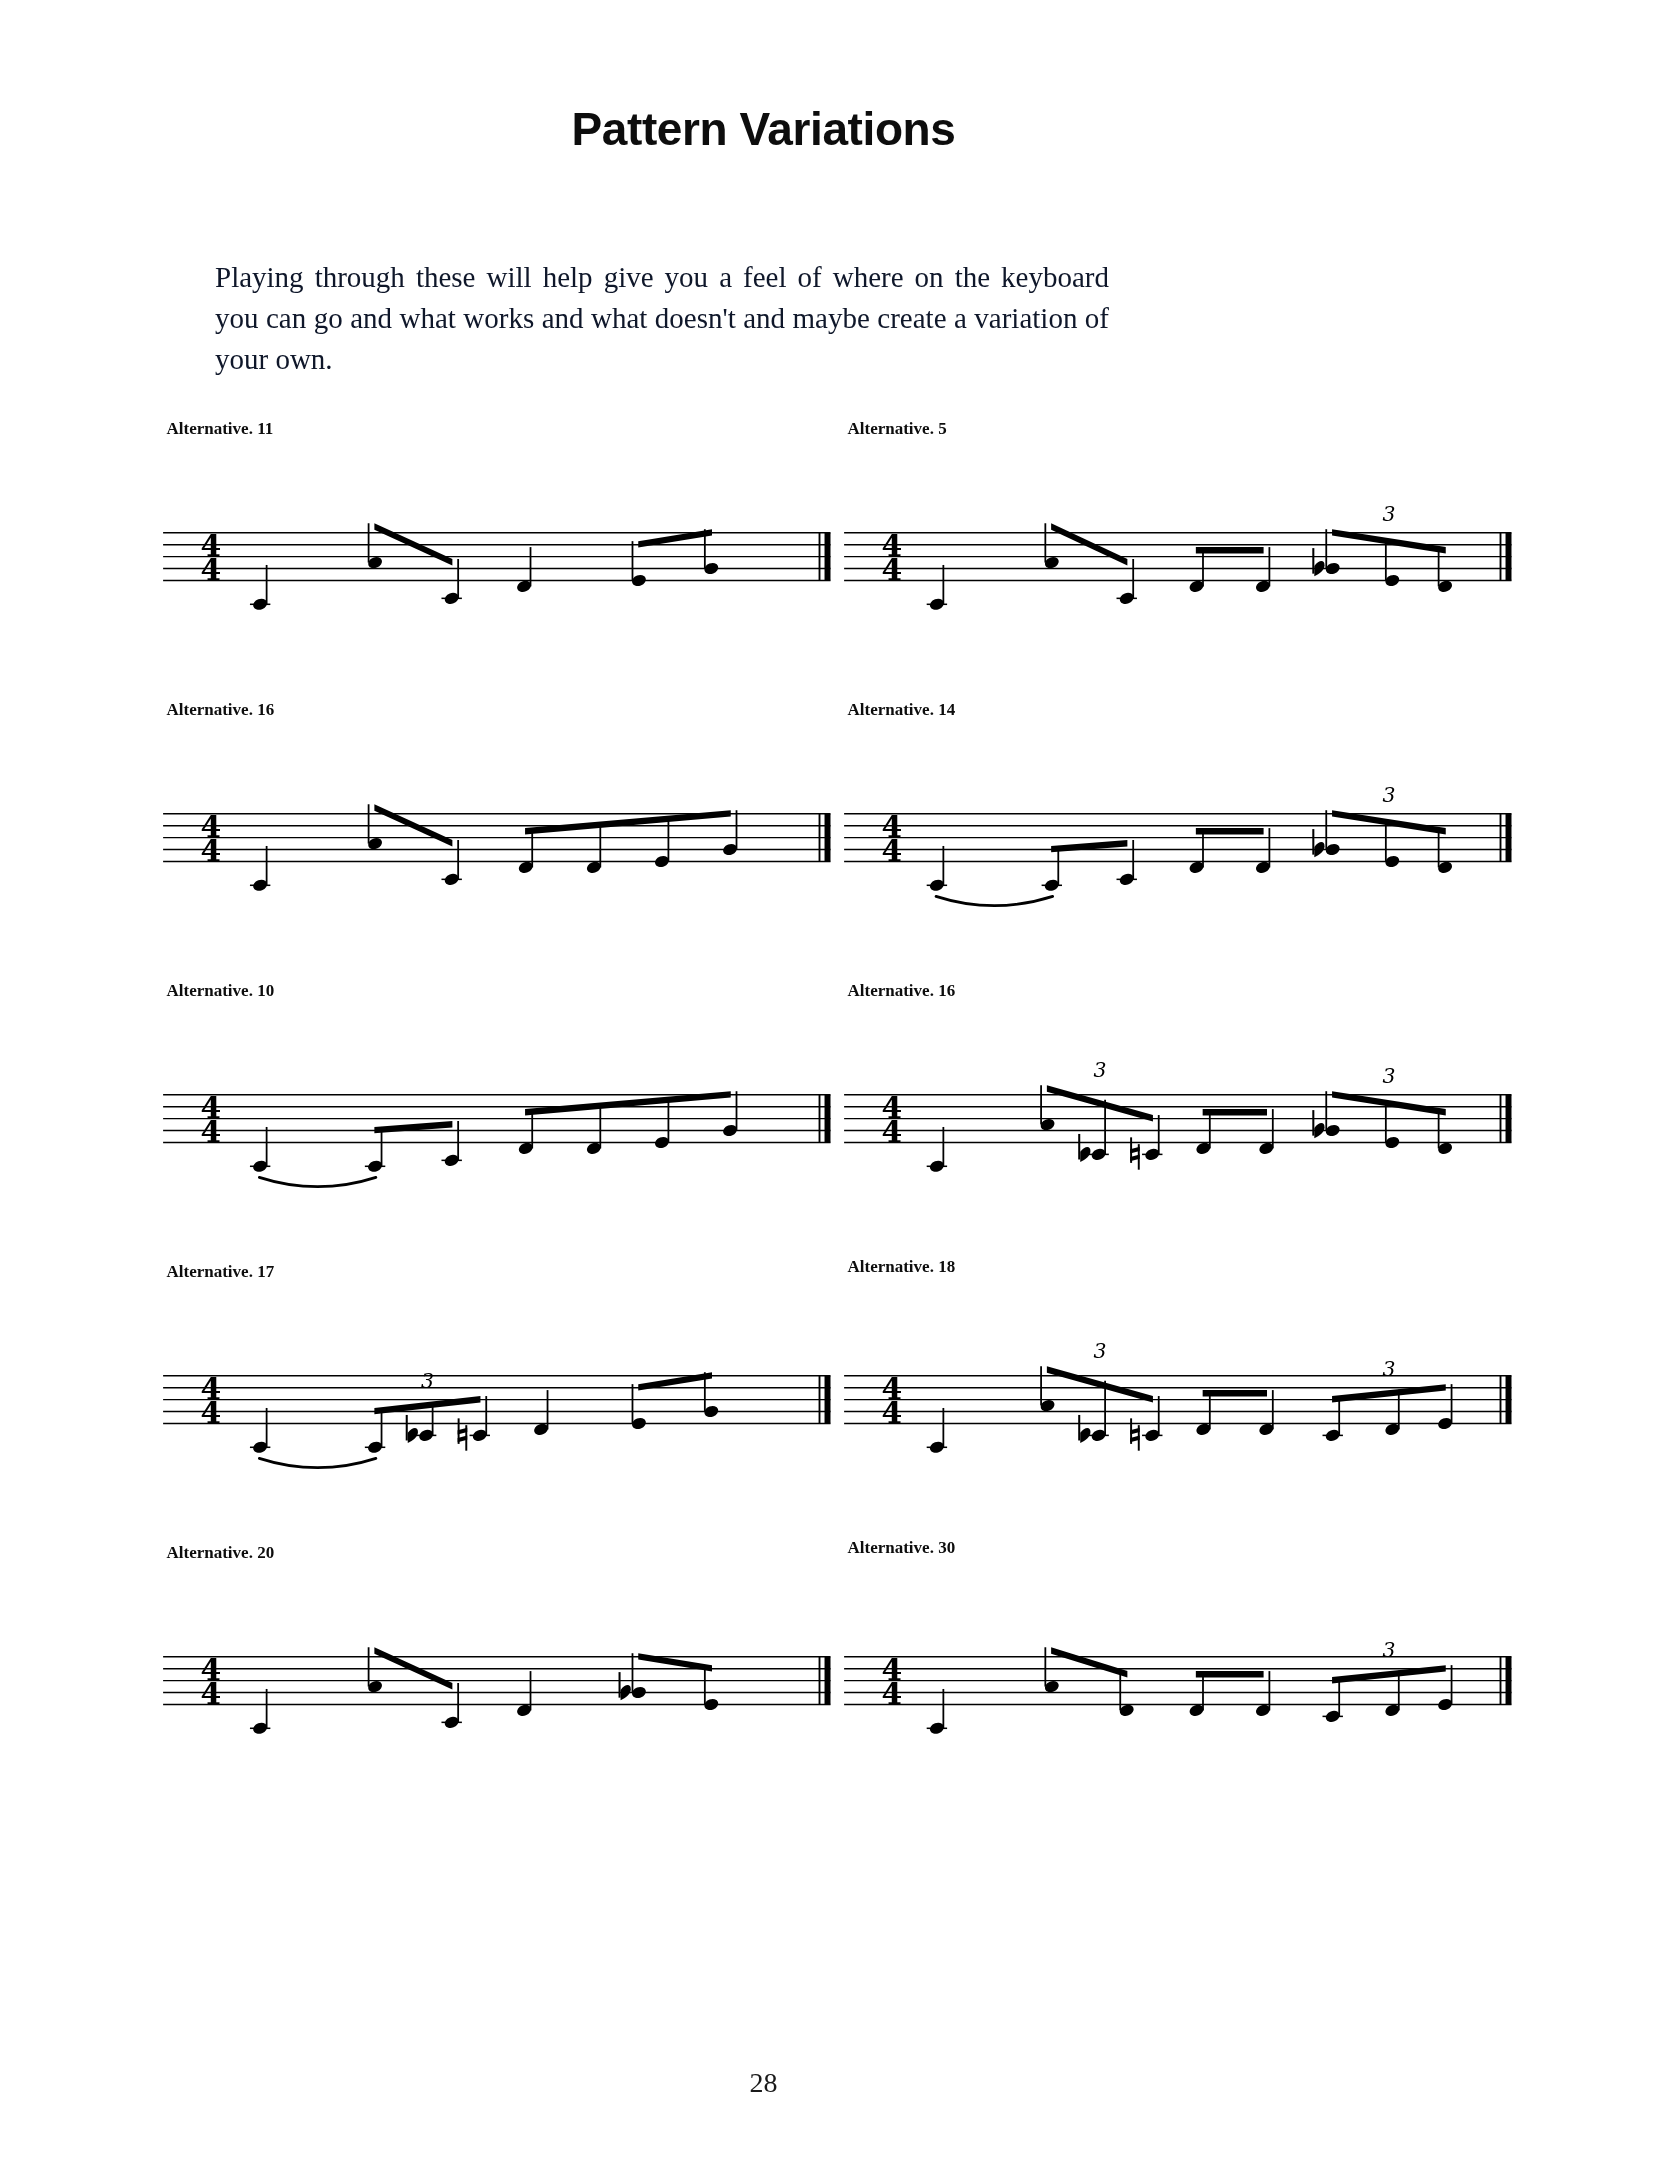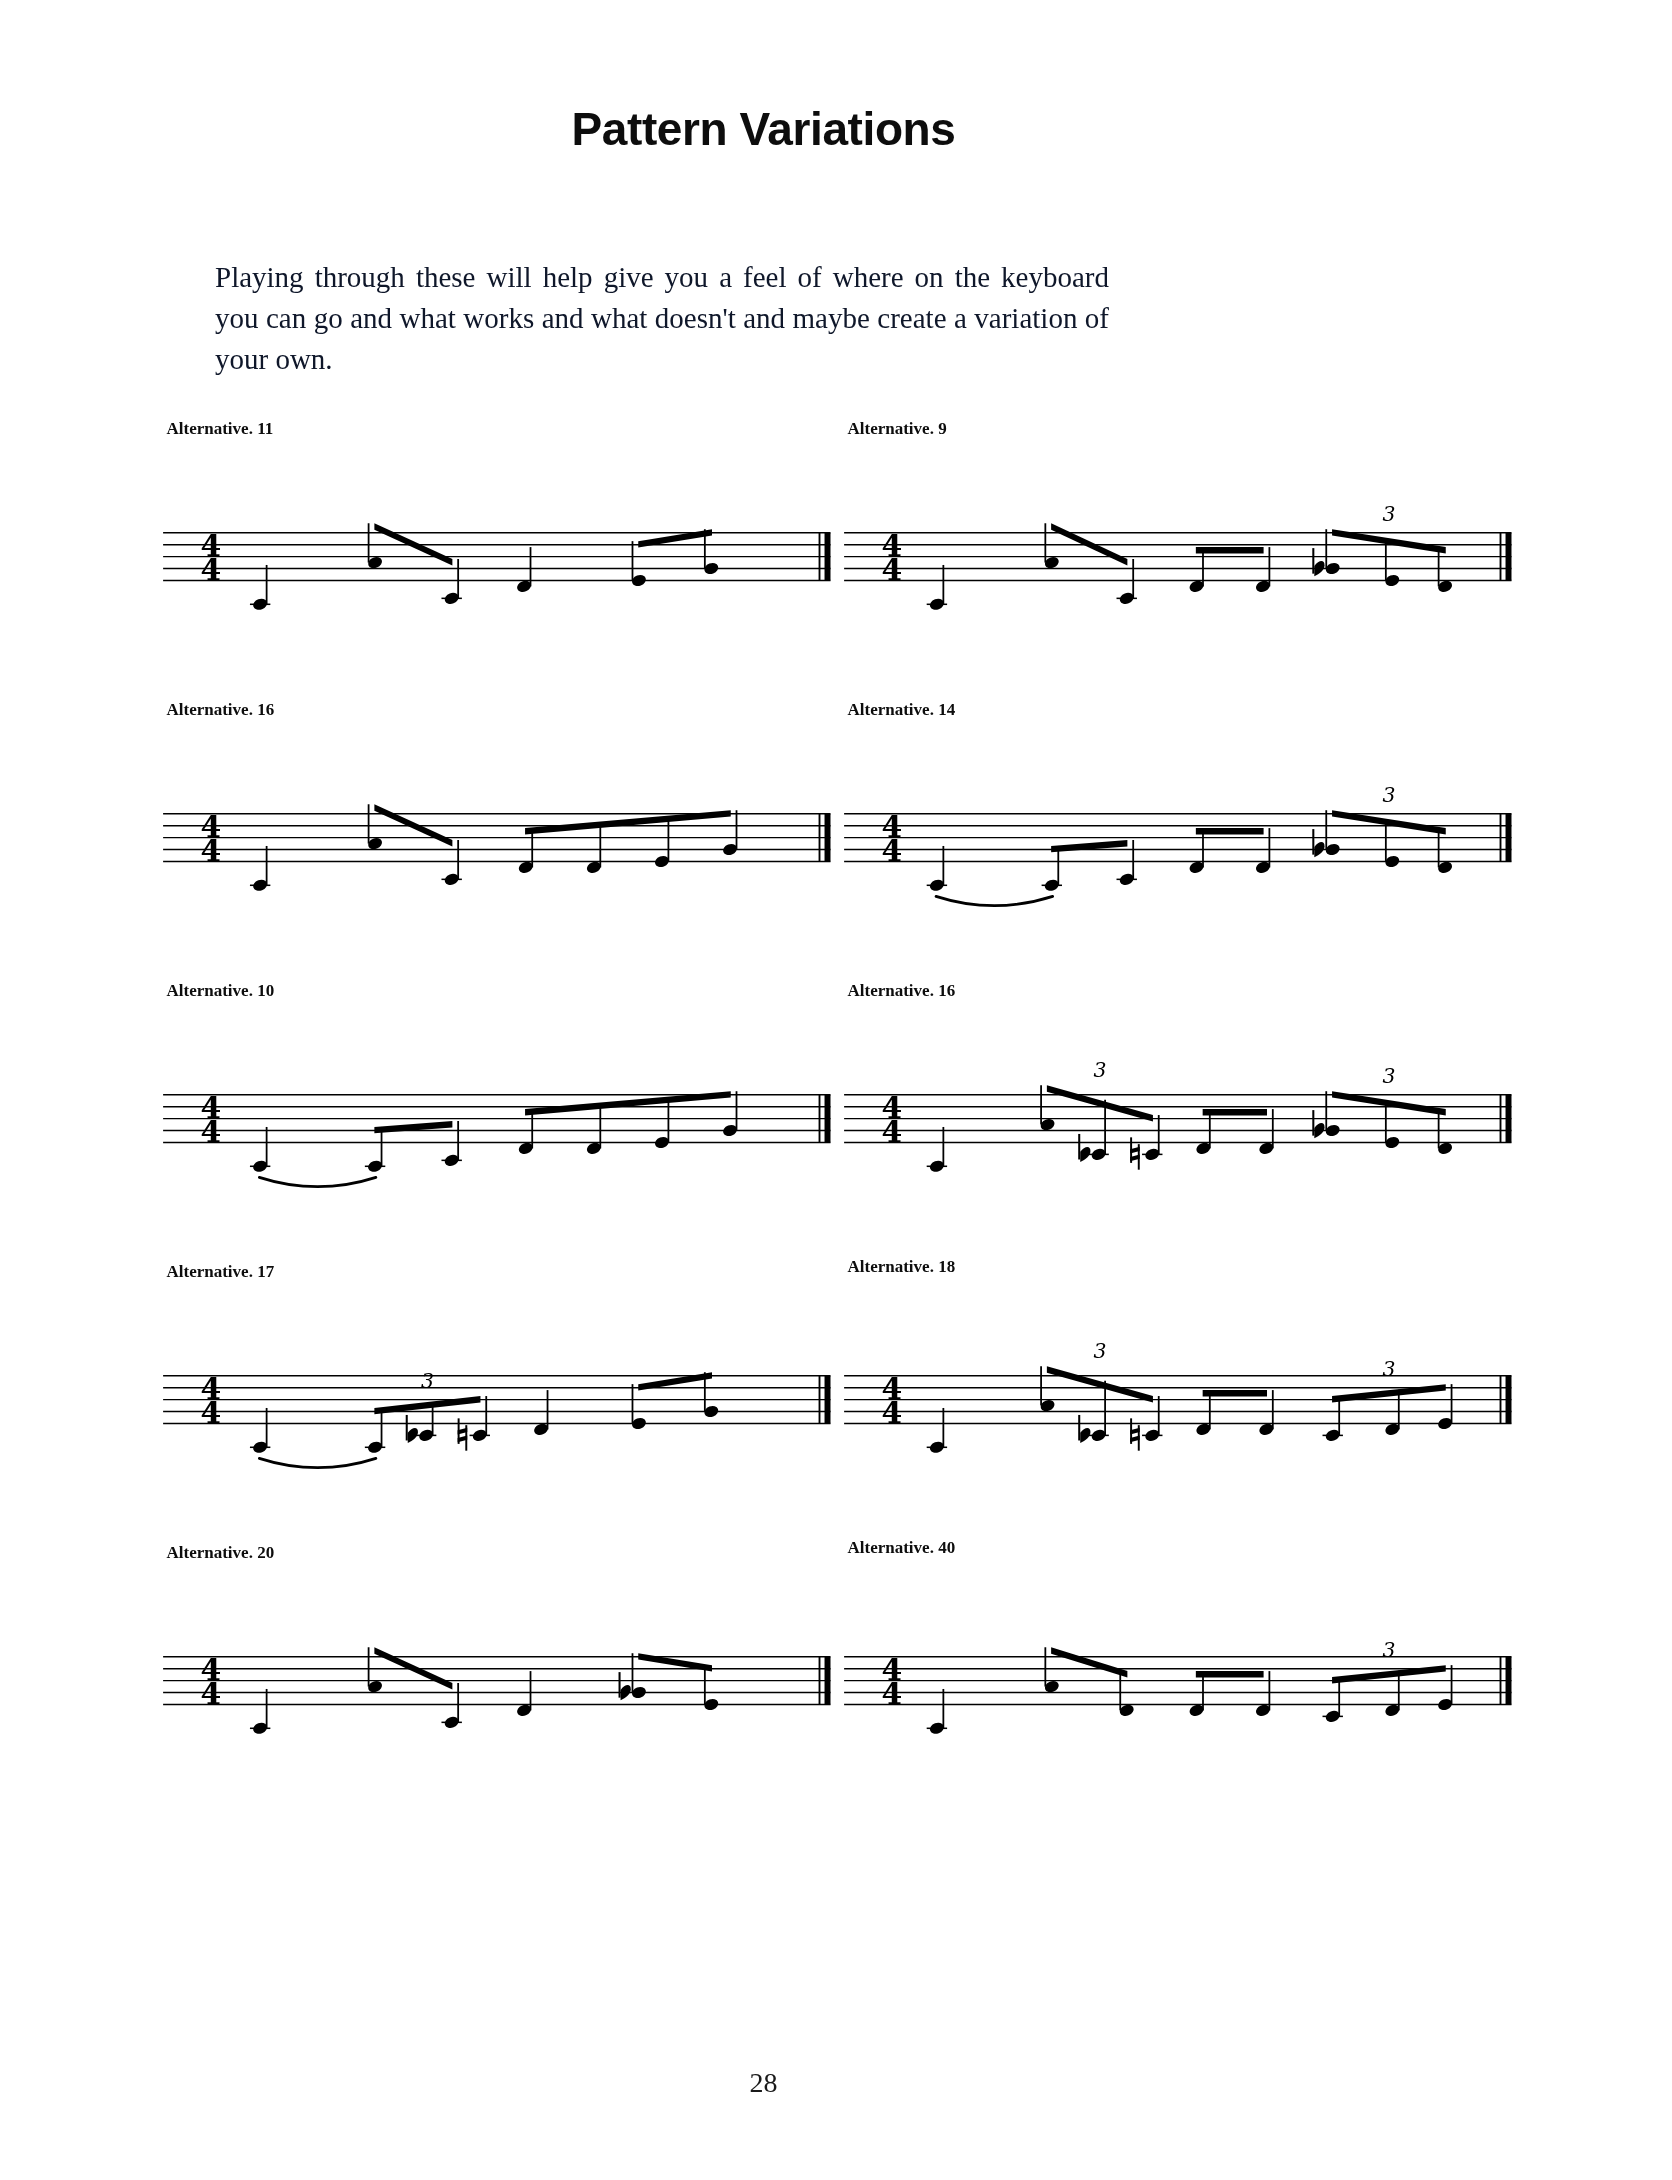--- a/index.html
+++ b/index.html
@@ -162,21 +162,21 @@
               <g></g>
               <g></g>
               <g>
                 <rect x="776" y="56" width="2.2" height="56" fill="#000"></rect>
                 <rect x="783" y="56" width="7" height="56" fill="#000"></rect>
               </g>
             </svg>
           </div>
         </div>
         <div class="cell right">
-          <div class="ex-title ">Alternative. 9</div>
+          <div class="ex-title ">Alternative. 5</div>
           <div class="stave-wrap">
             <svg width="681" height="179" viewBox="0 0 800 210">
               <g>
                 <line x1="6" y1="56" x2="790" y2="56" stroke="#000" stroke-width="1.6"></line>
                 <line x1="6" y1="70" x2="790" y2="70" stroke="#000" stroke-width="1.6"></line>
                 <line x1="6" y1="84" x2="790" y2="84" stroke="#000" stroke-width="1.6"></line>
                 <line x1="6" y1="98" x2="790" y2="98" stroke="#000" stroke-width="1.6"></line>
                 <line x1="6" y1="112" x2="790" y2="112" stroke="#000" stroke-width="1.6"></line>
               </g>
               <g>
@@ -808,21 +808,21 @@
               </g>
               <g></g>
               <g>
                 <rect x="776" y="56" width="2.2" height="56" fill="#000"></rect>
                 <rect x="783" y="56" width="7" height="56" fill="#000"></rect>
               </g>
             </svg>
           </div>
         </div>
         <div class="cell right">
-          <div class="ex-title nudge-up">Alternative. 40</div>
+          <div class="ex-title nudge-up">Alternative. 30</div>
           <div class="stave-wrap">
             <svg width="681" height="179" viewBox="0 0 800 210">
               <g>
                 <line x1="6" y1="56" x2="790" y2="56" stroke="#000" stroke-width="1.6"></line>
                 <line x1="6" y1="70" x2="790" y2="70" stroke="#000" stroke-width="1.6"></line>
                 <line x1="6" y1="84" x2="790" y2="84" stroke="#000" stroke-width="1.6"></line>
                 <line x1="6" y1="98" x2="790" y2="98" stroke="#000" stroke-width="1.6"></line>
                 <line x1="6" y1="112" x2="790" y2="112" stroke="#000" stroke-width="1.6"></line>
               </g>
               <g>

